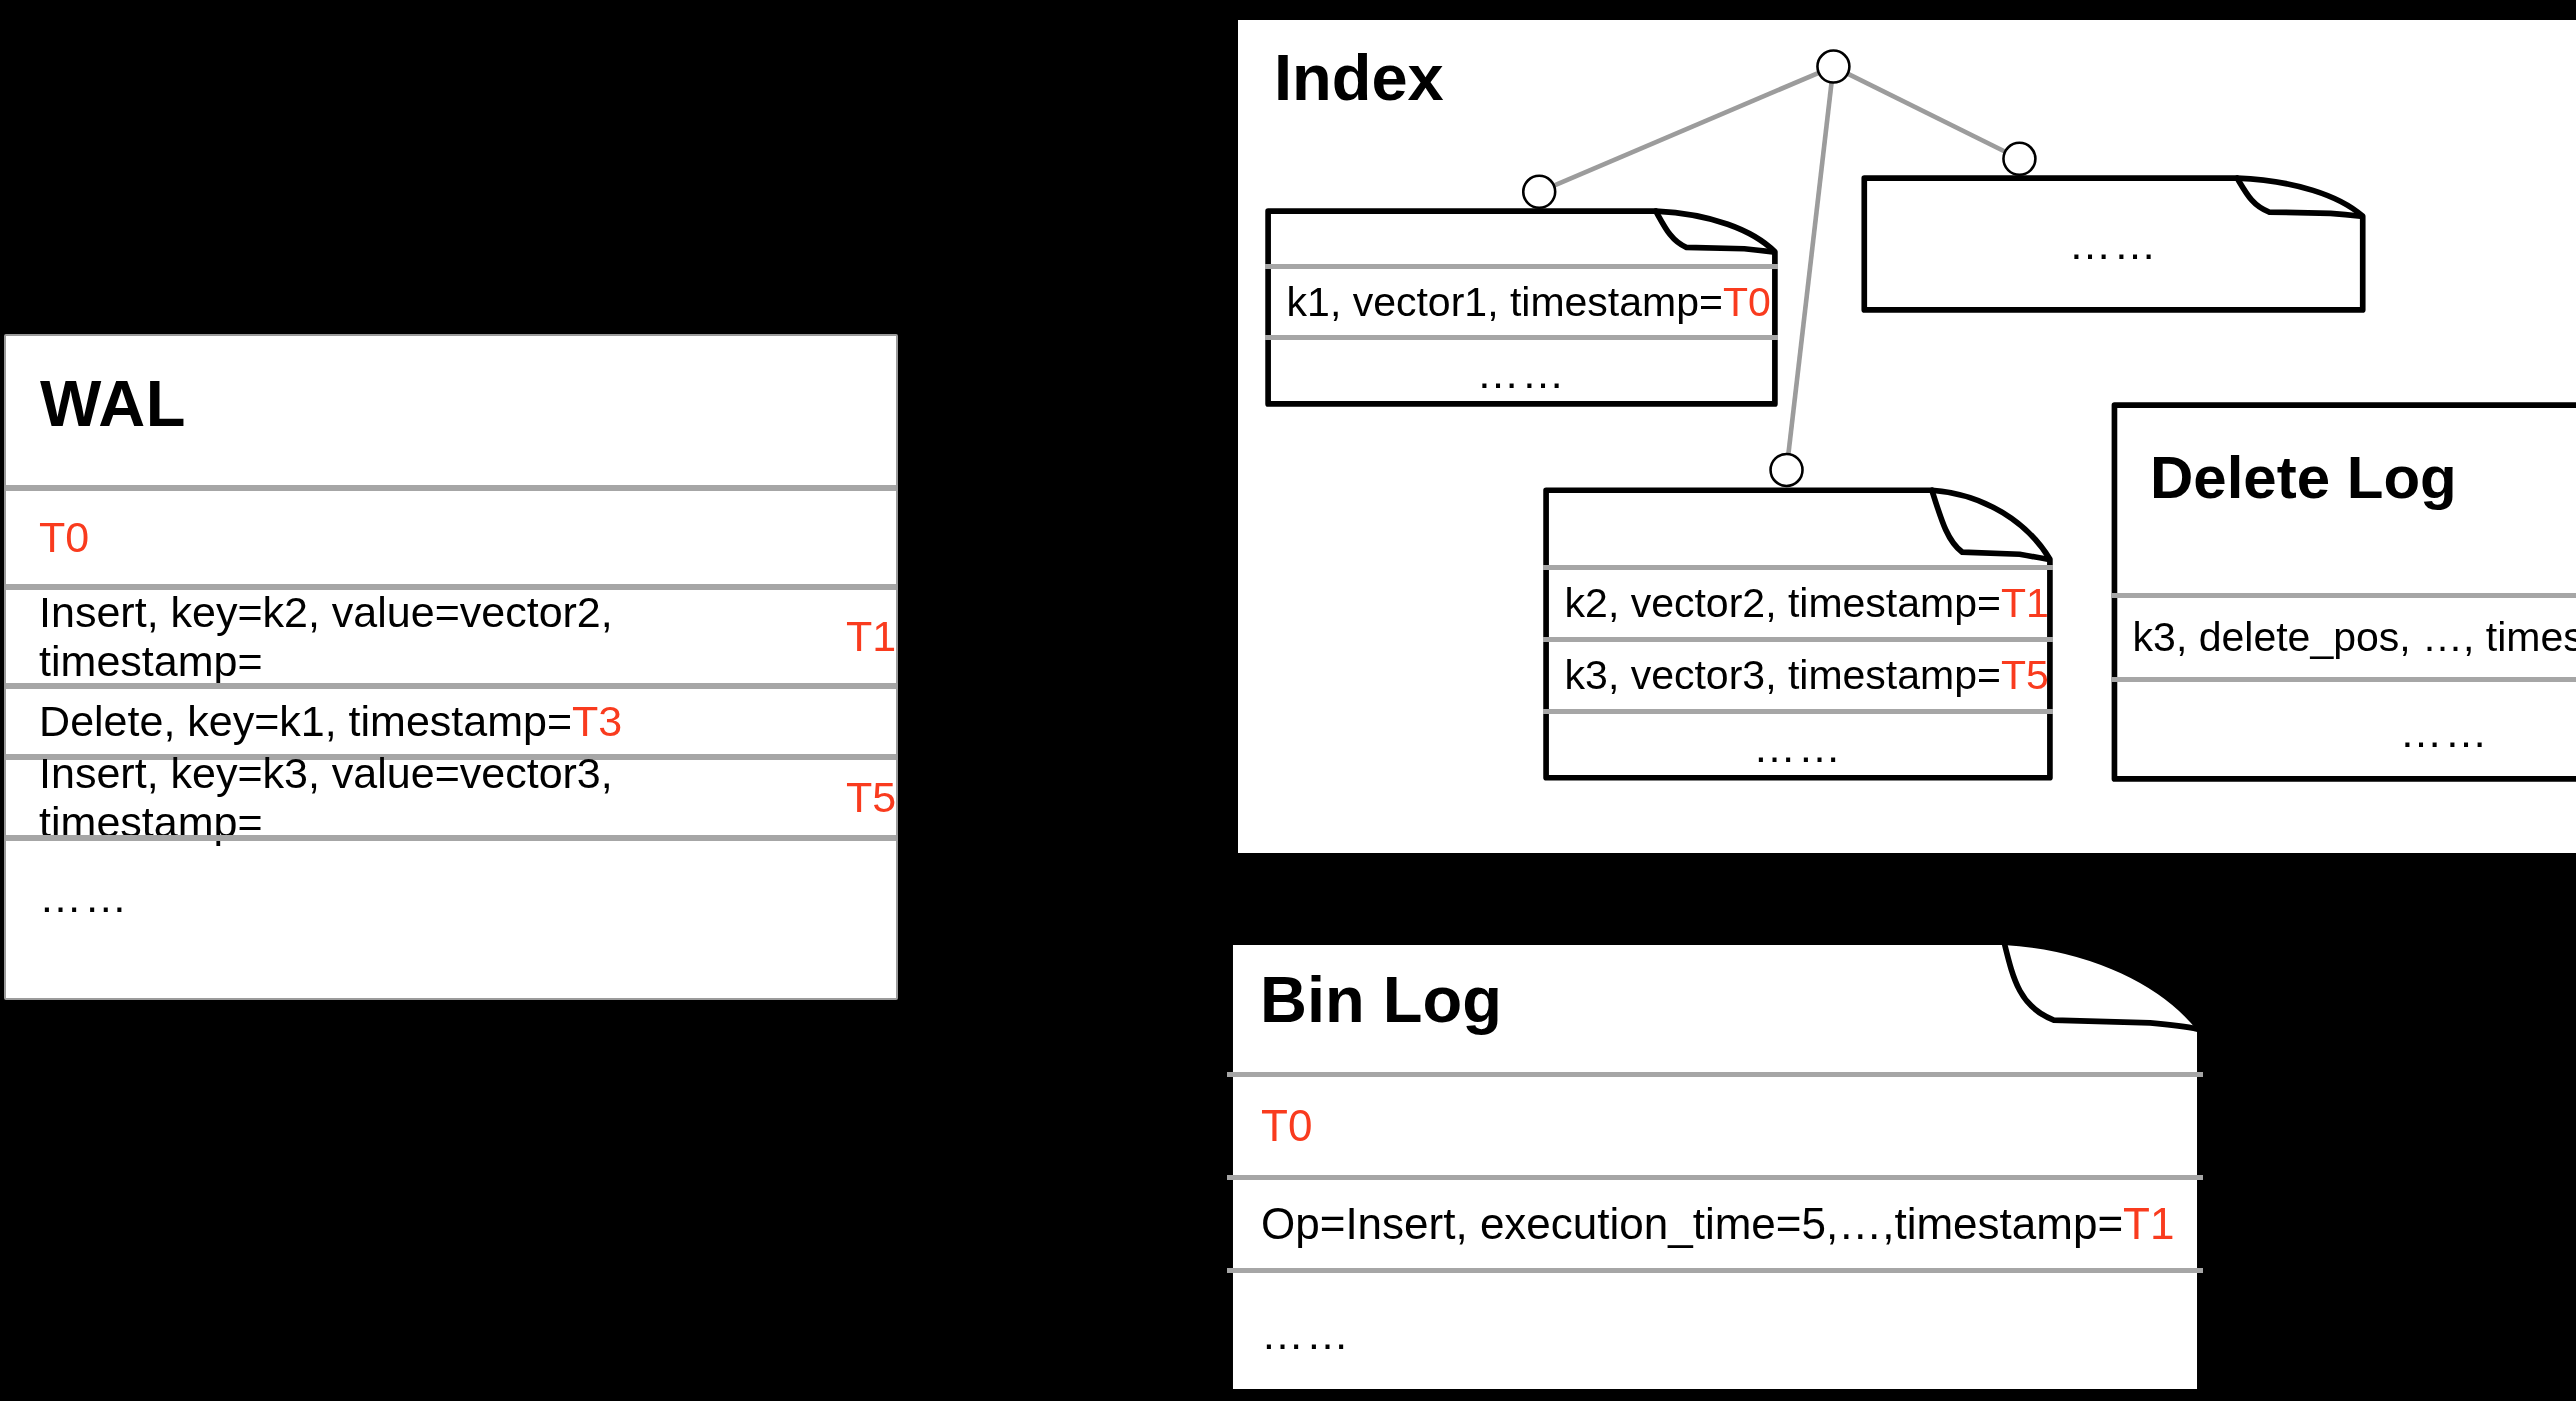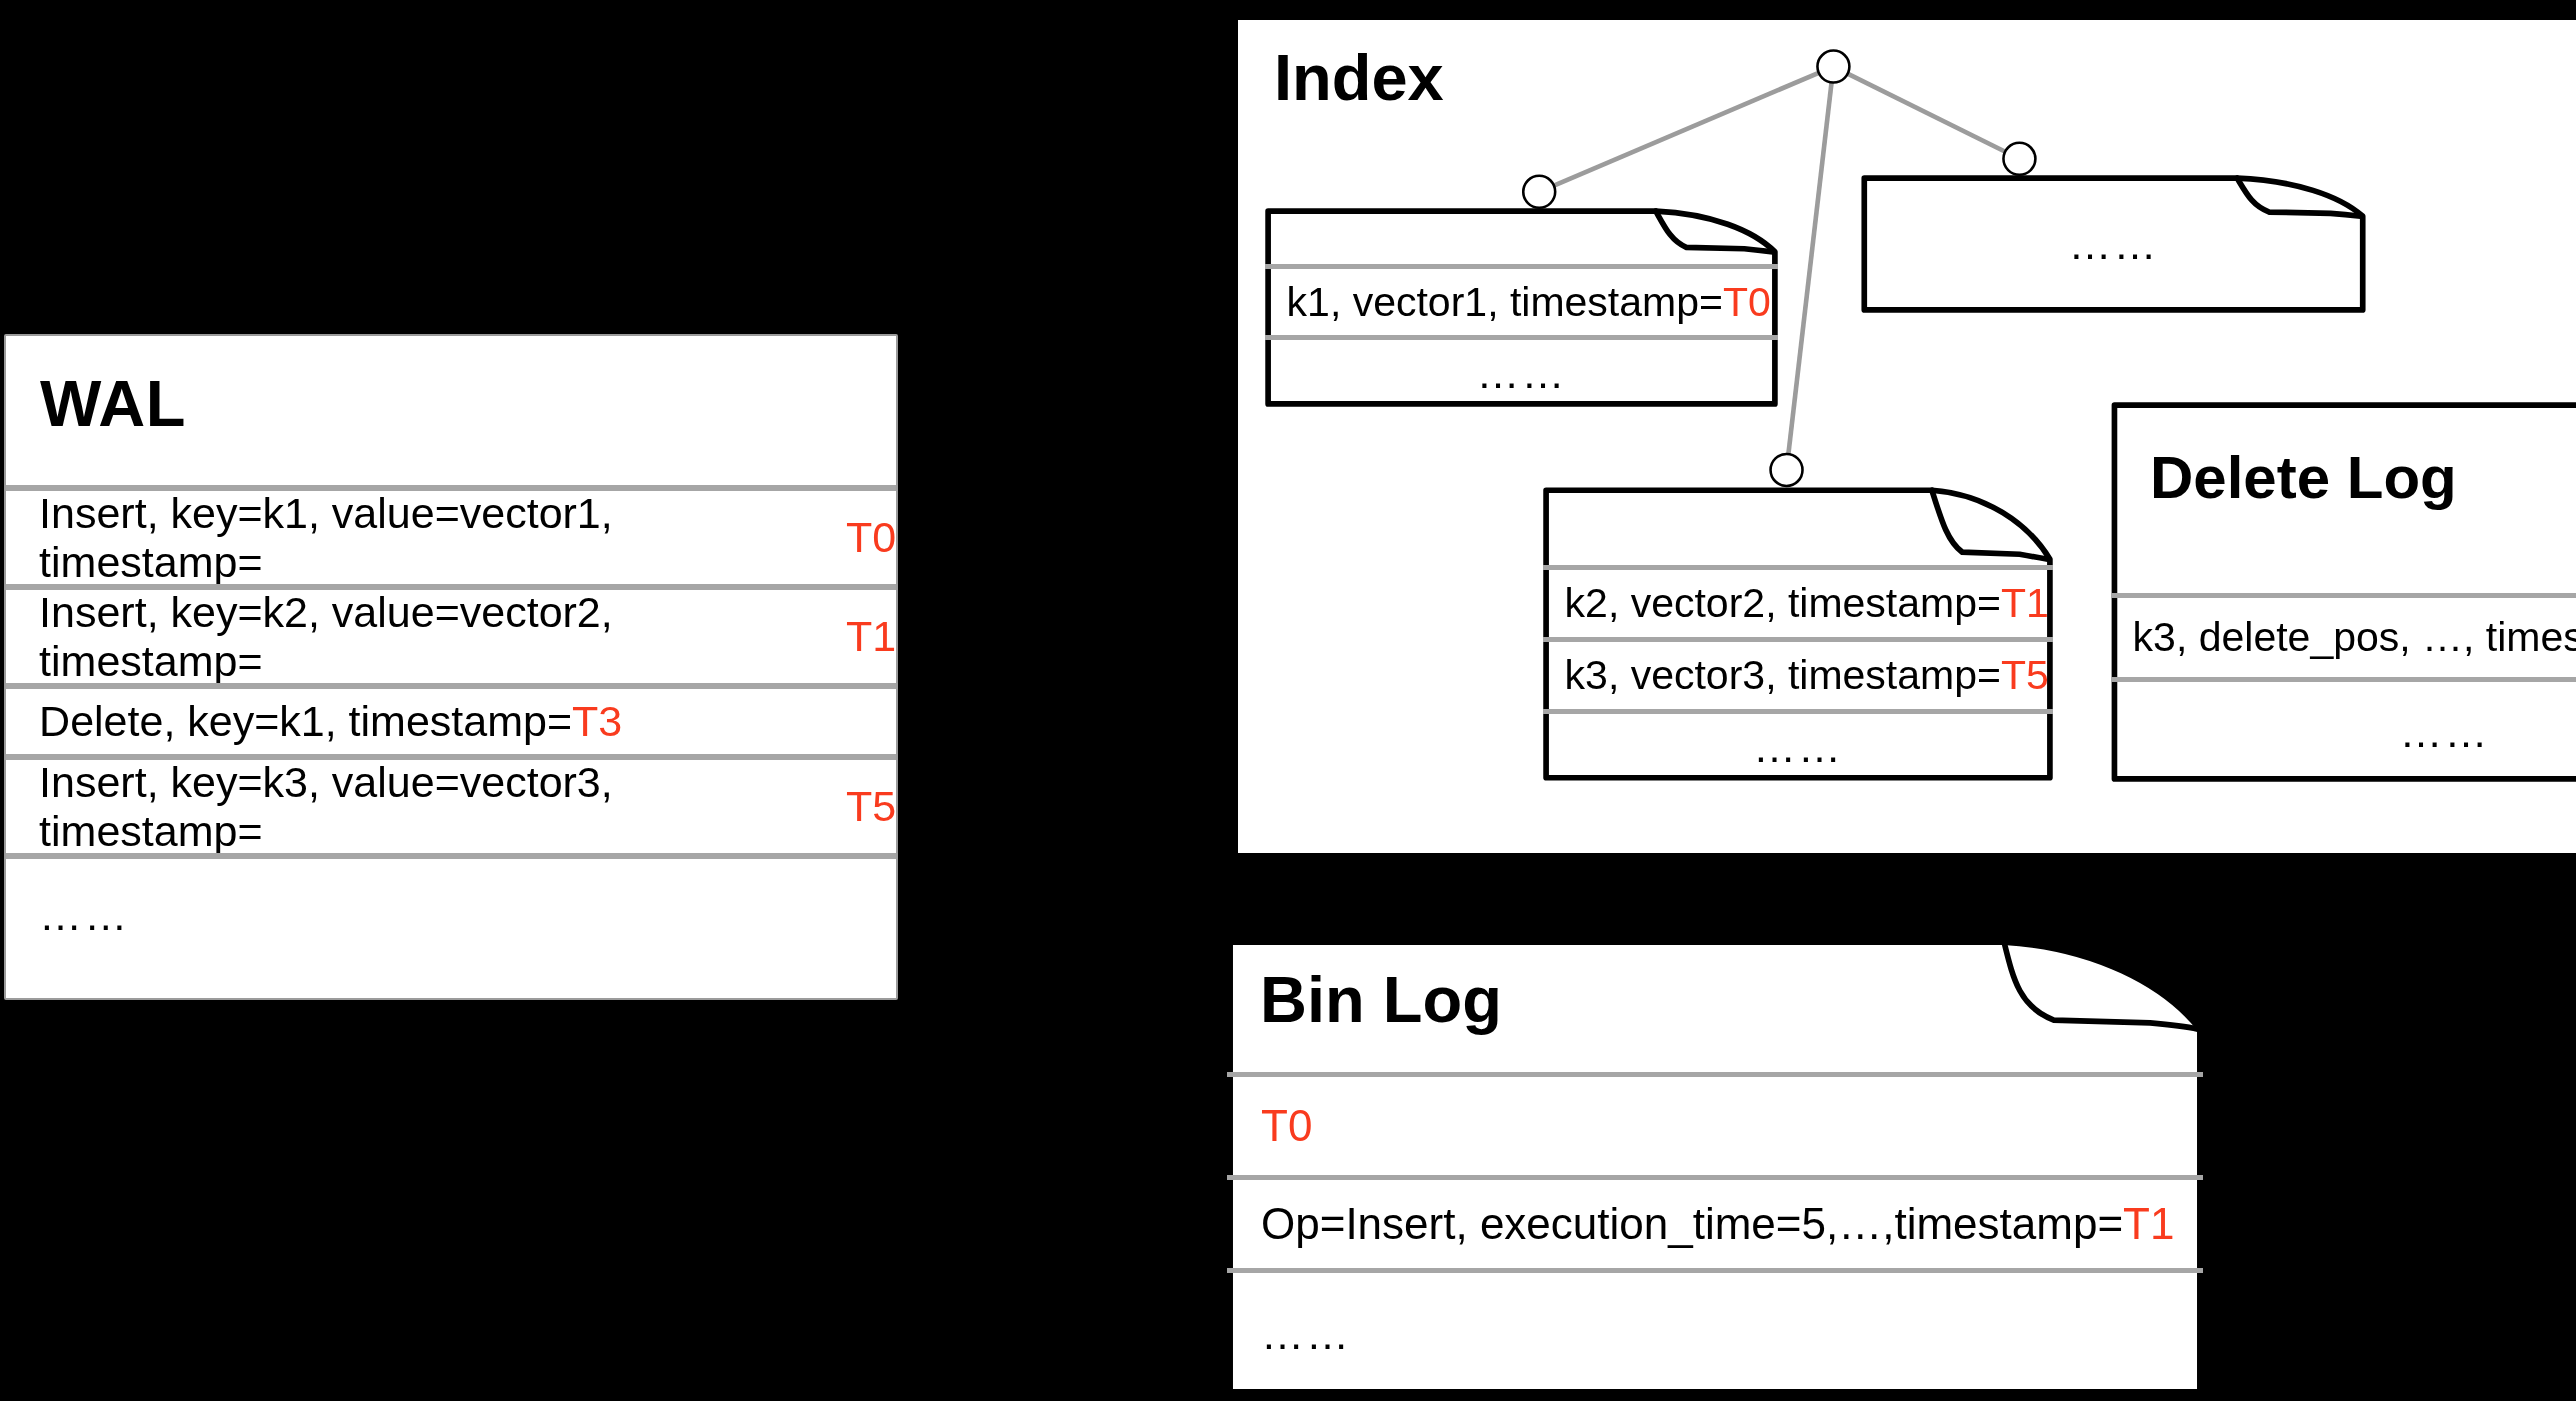--- a/index.html
+++ b/index.html
@@ -38,32 +38,31 @@
   .dots{font-size:43px;letter-spacing:2.1px;}
 </style>
 </head>
 <body>
 
 <div class="canvas">
 
   <div class="wal-box">
     <div class="wal-title">WAL</div>
     <div class="wal-row" style="height:99px">
-      <span>Insert, key=k1, value=vector1, timestamp=</span>
         <span class="red">T0</span>
     </div>
     <div class="wal-row" style="height:99px">
       <span>Insert, key=k2, value=vector2, timestamp=</span>
         <span class="red">T1</span>
     </div>
     <div class="wal-row" style="height:71px">
       <span>Delete, key=k1, timestamp=</span>
         <span class="red">T3</span>
     </div>
-    <div class="wal-row" style="height:99px">
+    <div class="wal-row" style="height:81px">
       <span>Insert, key=k3, value=vector3, timestamp=</span>
         <span class="red">T5</span>
     </div>
     <div class="wal-row" style="height:118px">
       <span class="dots">……</span>
     </div>
   </div>
 
   <div class="index-panel">
     <div class="index-title">Index</div>

